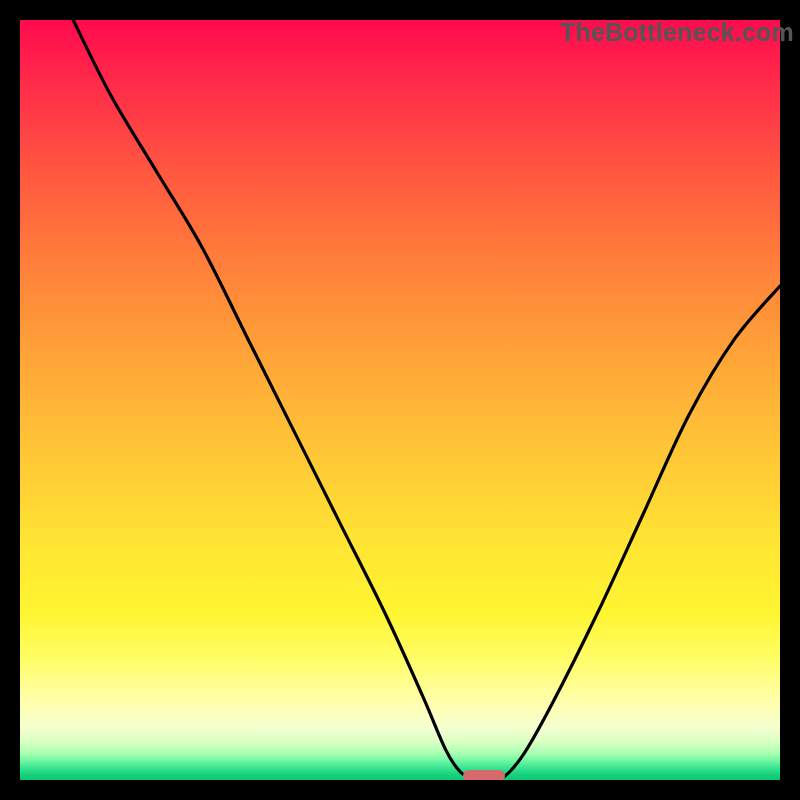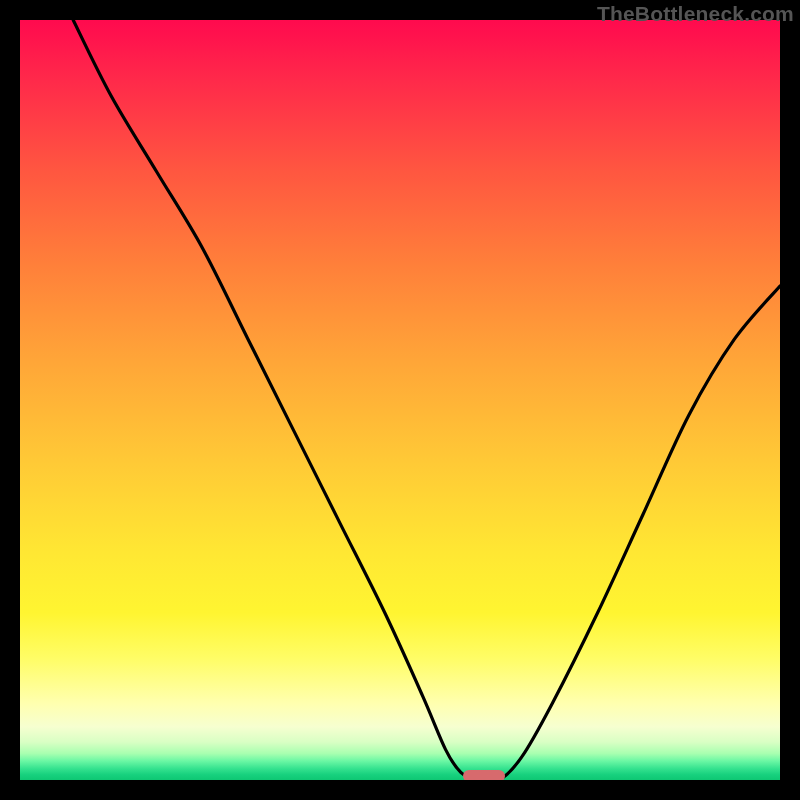--- a/index.html
+++ b/index.html
@@ -12,24 +12,24 @@
     font-family: Arial, Helvetica, sans-serif;
   }
   .frame {
     position: relative;
     width: 800px;
     height: 800px;
     background: #000;
   }
   .watermark {
     position: absolute;
-    top: 2px;
+    top: 18px;
     right: 6px;
     color: #555;
-    font-size: 21px;
+    font-size: 25px;
     font-weight: 600;
     letter-spacing: 0.2px;
     z-index: 10;
   }
   .plot-area {
     position: absolute;
     left: 20px;
     top: 20px;
     width: 760px;
     height: 760px;

